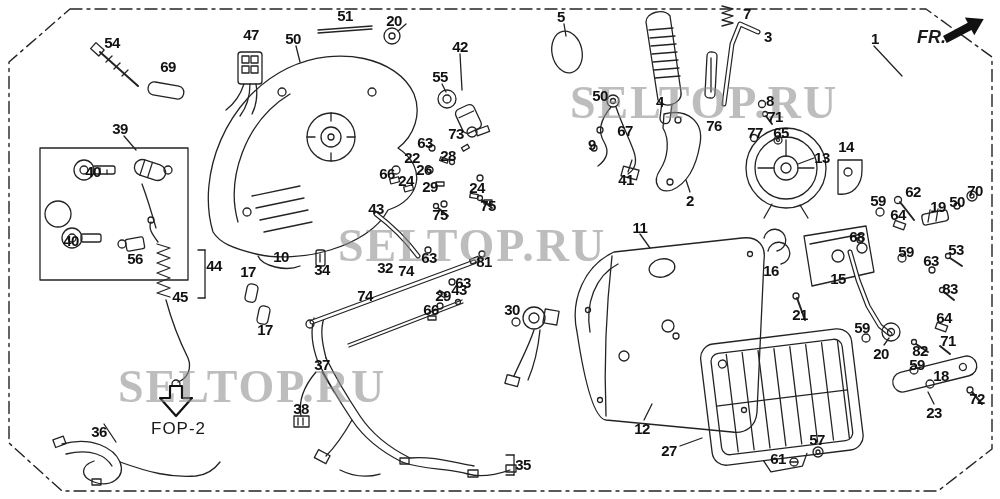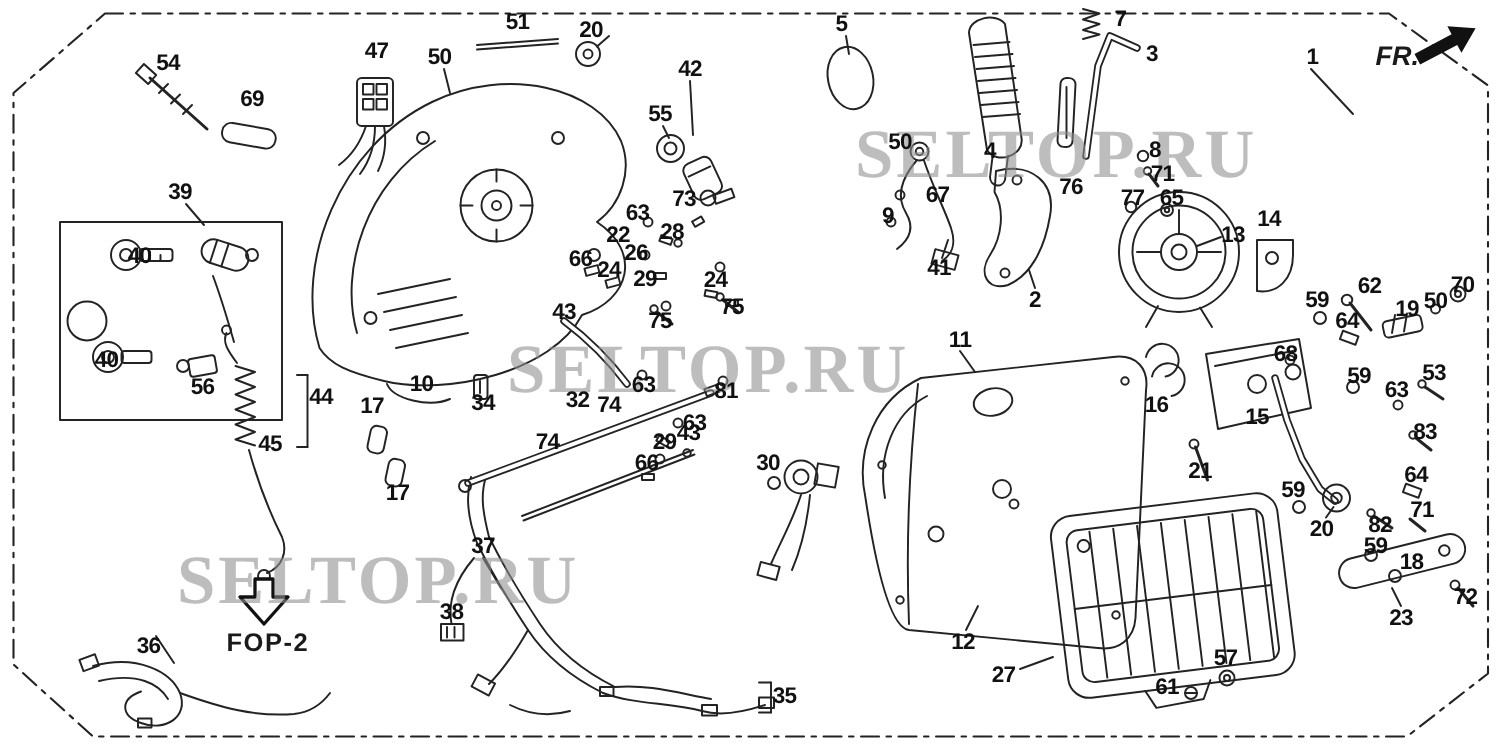--- a/index.html
+++ b/index.html
@@ -13,21 +13,21 @@
   .art .sw2{stroke-width:2;}
   .art .dash{stroke-dasharray:12 5 3 5;stroke-width:1.4;}
   .art .blk{fill:#111;stroke:none;}
   .art .fop-arrow{fill:#fff;stroke:#111;stroke-width:2.2;}
   .callout{position:absolute;transform:translate(-50%,-50%);font-weight:bold;font-size:15px;
            letter-spacing:-0.5px;color:#111;z-index:30;}
   .watermark{position:absolute;font-family:Liberation Serif, serif;font-weight:bold;
              font-size:46px;letter-spacing:2px;color:var(--wm-color,#8f8f8f);opacity:.58;
              white-space:nowrap;z-index:20;}
   .fr{position:absolute;top:27px;left:917px;font-style:italic;font-weight:bold;font-size:18px;z-index:30;}
-  .fop{position:absolute;left:151px;top:419px;font-weight:bold;font-size:17px;letter-spacing:1px;z-index:30;}
+  .fop{position:absolute;left:151px;top:419px;font-weight:normal;font-size:17px;letter-spacing:1px;z-index:30;}
   .callout-layer{position:absolute;inset:0;z-index:30;}
 </style>
 </head>
 <body>
 
 <div class="page">
 
   <svg class="art" width="1000" height="499" viewBox="0 0 1000 499" xmlns="http://www.w3.org/2000/svg">
 
     <g>

